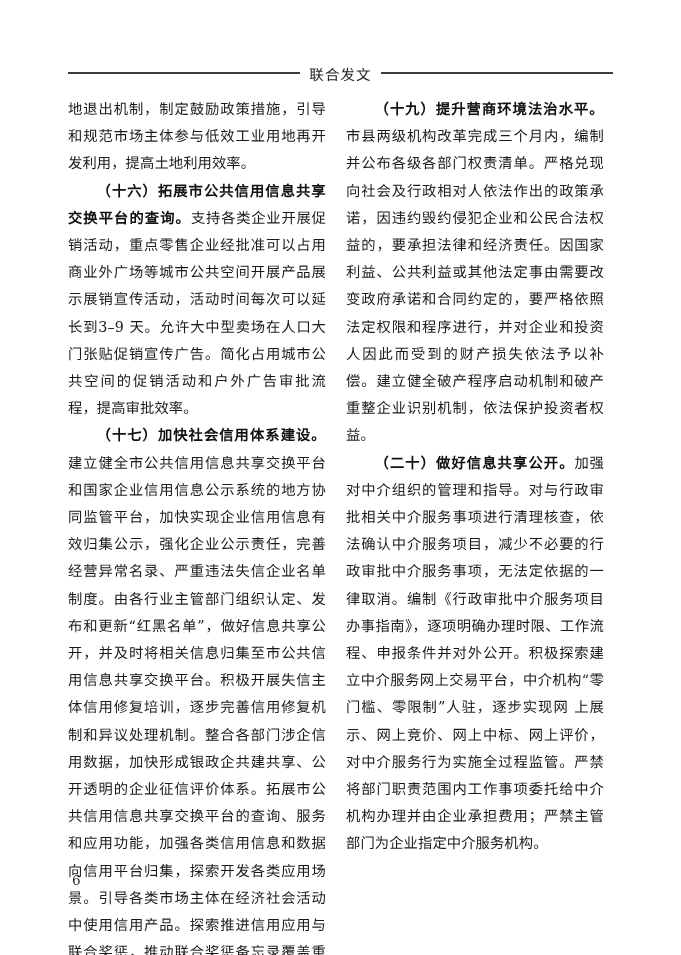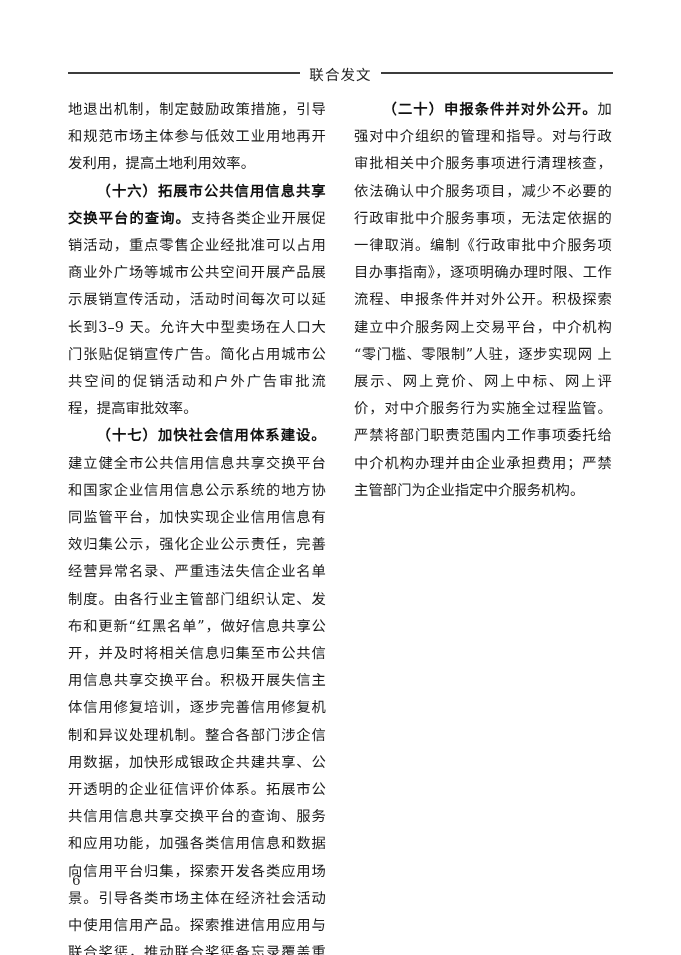--- a/index.html
+++ b/index.html
@@ -43,21 +43,21 @@
   }
 
   
   .columns {
     position: absolute;
     left: 68px;
     top: 96px;
     width: 545px;
     height: 790px;
     display: flex;
-    gap: 28px;
+    gap: 20px;
   }
   .col {
     width: 258px;
     flex: 0 0 258px;
     position: relative;
   }
 
   p.para {
     margin: 0;
     font-size: 14.3px;
@@ -104,21 +104,22 @@
   <div class="columns">
 
     <div class="col">
       <p class="para"><span>地退出机制，制定鼓励政策措施，引导和规范市场主体参与低效工业用地再开发利用，提高土地利用效率。</span></p>
       <p class="para indent"><span class="hd">（十六）拓展市公共信用信息共享交换平台的查询。</span><span>支持各类企业开展促销活动，重点零售企业经批准可以占用商业外广场等城市公共空间开展产品展示展销宣传活动，活动时间每次可以延长到3–9 天。允许大中型卖场在人口大门张贴促销宣传广告。简化占用城市公共空间的促销活动和户外广告审批流程，提高审批效率。</span></p>
       <p class="para indent"><span class="hd">（十七）加快社会信用体系建设。</span><span>建立健全市公共信用信息共享交换平台和国家企业信用信息公示系统的地方协同监管平台，加快实现企业信用信息有效归集公示，强化企业公示责任，完善经营异常名录、严重违法失信企业名单制度。由各行业主管部门组织认定、发布和更新“红黑名单”，做好信息共享公开，并及时将相关信息归集至市公共信用信息共享交换平台。积极开展失信主体信用修复培训，逐步完善信用修复机制和异议处理机制。整合各部门涉企信用数据，加快形成银政企共建共享、公开透明的企业征信评价体系。拓展市公共信用信息共享交换平台的查询、服务和应用功能，加强各类信用信息和数据向信用平台归集，探索开发各类应用场景。引导各类市场主体在经济社会活动中使用信用产品。探索推进信用应用与联合奖惩，推动联合奖惩备忘录覆盖重点领域。深入推进诚信宣传教育，加强诚信文化建设。</span></p>
 
     </div>
 
     <div class="col">
-      <p class="para indent"><span class="hd">（二十）申报条件并对外公开。</span><span>加强对中介组织的管理和指导。对与行政审批相关中介服务事项进行清理核查，依法确认中介服务项目，减少不必要的行政审批中介服务事项，无法定依据的一律取消。编制《行政审批中介服务项目办事指南》，逐项明确办理时限、工作流程、申报条件并对外公开。积极探索建立中介服务网上交易平台，中介机构“零门槛、零限制”人驻，逐步实现网 上展示、网上竞价、网上中标、网上评价，对中介服务行为实施全过程监管。严禁将部门职责范围内工作事项委托给中介机构办理并由企业承担费用；严禁主管部门为企业指定中介服务机构。</span></p>
+      <p class="para indent"><span class="hd">（十九）提升营商环境法治水平。</span><span>市县两级机构改革完成三个月内，编制并公布各级各部门权责清单。严格兑现向社会及行政相对人依法作出的政策承诺，因违约毁约侵犯企业和公民合法权益的，要承担法律和经济责任。因国家利益、公共利益或其他法定事由需要改变政府承诺和合同约定的，要严格依照法定权限和程序进行，并对企业和投资人因此而受到的财产损失依法予以补偿。建立健全破产程序启动机制和破产重整企业识别机制，依法保护投资者权益。</span></p>
+      <p class="para indent"><span class="hd">（二十）做好信息共享公开。</span><span>加强对中介组织的管理和指导。对与行政审批相关中介服务事项进行清理核查，依法确认中介服务项目，减少不必要的行政审批中介服务事项，无法定依据的一律取消。编制《行政审批中介服务项目办事指南》，逐项明确办理时限、工作流程、申报条件并对外公开。积极探索建立中介服务网上交易平台，中介机构“零门槛、零限制”人驻，逐步实现网 上展示、网上竞价、网上中标、网上评价，对中介服务行为实施全过程监管。严禁将部门职责范围内工作事项委托给中介机构办理并由企业承担费用；严禁主管部门为企业指定中介服务机构。</span></p>
 
     </div>
 
   </div>
 
   <div class="folio">6</div>
 
 </div>
 
 </body></html>

